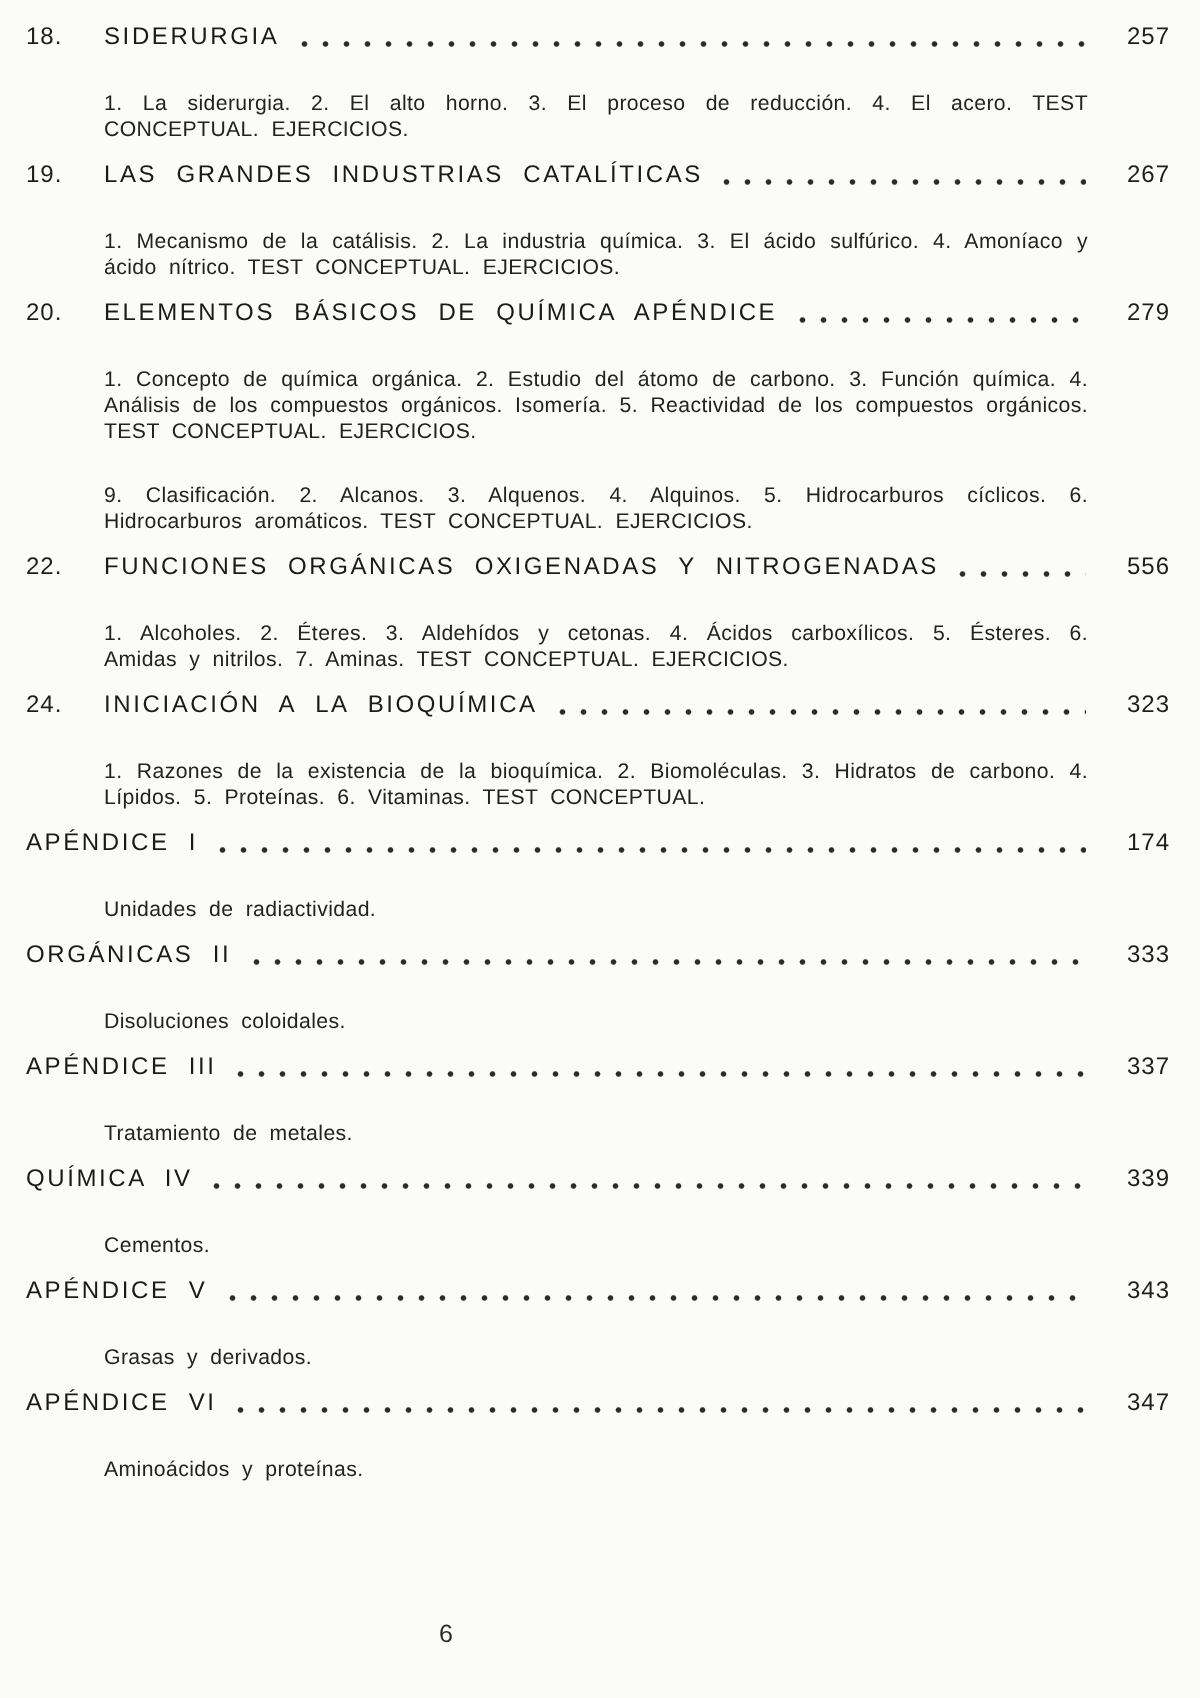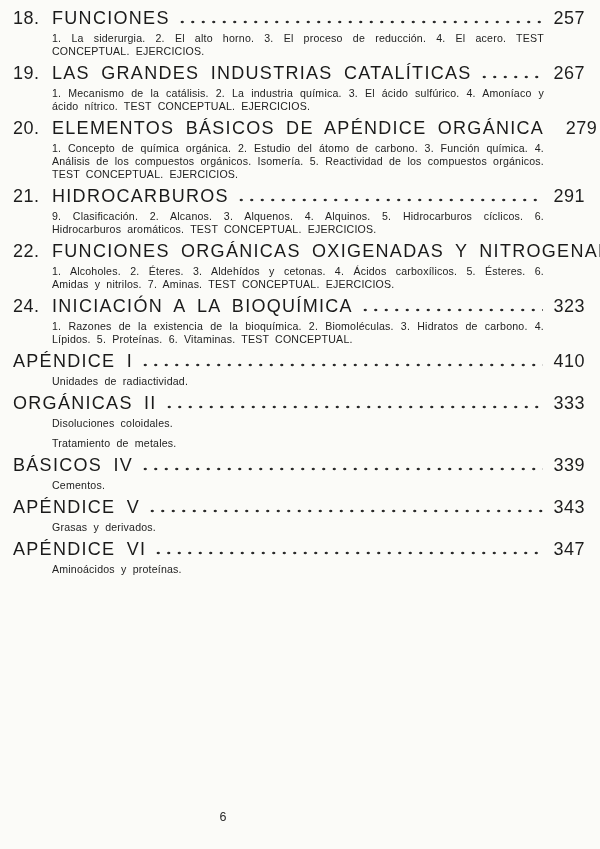--- a/index.html
+++ b/index.html
@@ -19,21 +19,21 @@
     position: absolute;
     top: 10px;
     left: 13px;
     right: 15px;
   }
   .entry { margin-bottom: 7px; }
   .entry-heading {
     display: flex;
     align-items: flex-end;
     line-height: 17px;
-    font-size: 18px;
+    font-size: 12px;
   }
   .num {
     flex: 0 0 39px;
     letter-spacing: 0.5px;
   }
   .title {
     white-space: nowrap;
     letter-spacing: 1.3px;
     word-spacing: 5px;
     color: #1a1a1a;
@@ -48,21 +48,21 @@
     background-size: 10.5px 6px;
     background-repeat: repeat-x;
     background-position: 0 1px;
   }
   .pg {
     flex: 0 0 32px;
     text-align: right;
     letter-spacing: 0.5px;
   }
   .desc {
-    margin: 5px 0 0 39px;
+    margin: 19px 0 0 39px;
     width: 492px;
     font-size: 10.6px;
     line-height: 13px;
     letter-spacing: 0.2px;
     word-spacing: 3px;
     text-align: justify;
     color: #222;
   }
   .folio {
     position: absolute;
@@ -75,54 +75,48 @@
   }
 </style>
 </head>
 <body>
 
 <div class="page">
   <div class="toc">
   <div class="entry">
     <div class="entry-heading">
       <span class="num">18.</span>
-      <span class="title">FUNCIONES</span>
+      <span class="title">SIDERURGIA</span>
       <span class="leader"></span>
       <span class="pg">257</span>
     </div>
     <div class="desc">1. La siderurgia. 2. El alto horno. 3. El proceso de reducción. 4. El acero. TEST CONCEPTUAL. EJERCICIOS.</div>
   </div>
 
   <div class="entry">
     <div class="entry-heading">
       <span class="num">19.</span>
       <span class="title">LAS GRANDES INDUSTRIAS CATALÍTICAS</span>
       <span class="leader"></span>
       <span class="pg">267</span>
     </div>
     <div class="desc">1. Mecanismo de la catálisis. 2. La industria química. 3. El ácido sulfúrico. 4. Amoníaco y ácido nítrico. TEST CONCEPTUAL. EJERCICIOS.</div>
   </div>
 
   <div class="entry">
     <div class="entry-heading">
       <span class="num">20.</span>
-      <span class="title">ELEMENTOS BÁSICOS DE APÉNDICE ORGÁNICA</span>
+      <span class="title">ELEMENTOS BÁSICOS DE QUÍMICA APÉNDICE</span>
       <span class="leader"></span>
       <span class="pg">279</span>
     </div>
     <div class="desc">1. Concepto de química orgánica. 2. Estudio del átomo de carbono. 3. Función química. 4. Análisis de los compuestos orgánicos. Isomería. 5. Reactividad de los compuestos orgánicos. TEST CONCEPTUAL. EJERCICIOS.</div>
   </div>
 
   <div class="entry">
-    <div class="entry-heading">
-      <span class="num">21.</span>
-      <span class="title">HIDROCARBUROS</span>
-      <span class="leader"></span>
-      <span class="pg">291</span>
-    </div>
     <div class="desc">9. Clasificación. 2. Alcanos. 3. Alquenos. 4. Alquinos. 5. Hidrocarburos cíclicos. 6. Hidrocarburos aromáticos. TEST CONCEPTUAL. EJERCICIOS.</div>
   </div>
 
   <div class="entry">
     <div class="entry-heading">
       <span class="num">22.</span>
       <span class="title">FUNCIONES ORGÁNICAS OXIGENADAS Y NITROGENADAS</span>
       <span class="leader"></span>
       <span class="pg">556</span>
     </div>
@@ -138,43 +132,49 @@
       <span class="pg">323</span>
     </div>
     <div class="desc">1. Razones de la existencia de la bioquímica. 2. Biomoléculas. 3. Hidratos de carbono. 4. Lípidos. 5. Proteínas. 6. Vitaminas. TEST CONCEPTUAL.</div>
   </div>
 
   <div class="entry appendix">
     <div class="entry-heading">
 
       <span class="title">APÉNDICE I</span>
       <span class="leader"></span>
-      <span class="pg">410</span>
+      <span class="pg">174</span>
     </div>
     <div class="desc">Unidades de radiactividad.</div>
   </div>
 
   <div class="entry appendix">
     <div class="entry-heading">
 
       <span class="title">ORGÁNICAS II</span>
       <span class="leader"></span>
       <span class="pg">333</span>
     </div>
     <div class="desc">Disoluciones coloidales.</div>
   </div>
 
   <div class="entry appendix">
+    <div class="entry-heading">
+
+      <span class="title">APÉNDICE III</span>
+      <span class="leader"></span>
+      <span class="pg">337</span>
+    </div>
     <div class="desc">Tratamiento de metales.</div>
   </div>
 
   <div class="entry appendix">
     <div class="entry-heading">
 
-      <span class="title">BÁSICOS IV</span>
+      <span class="title">QUÍMICA IV</span>
       <span class="leader"></span>
       <span class="pg">339</span>
     </div>
     <div class="desc">Cementos.</div>
   </div>
 
   <div class="entry appendix">
     <div class="entry-heading">
 
       <span class="title">APÉNDICE V</span>

